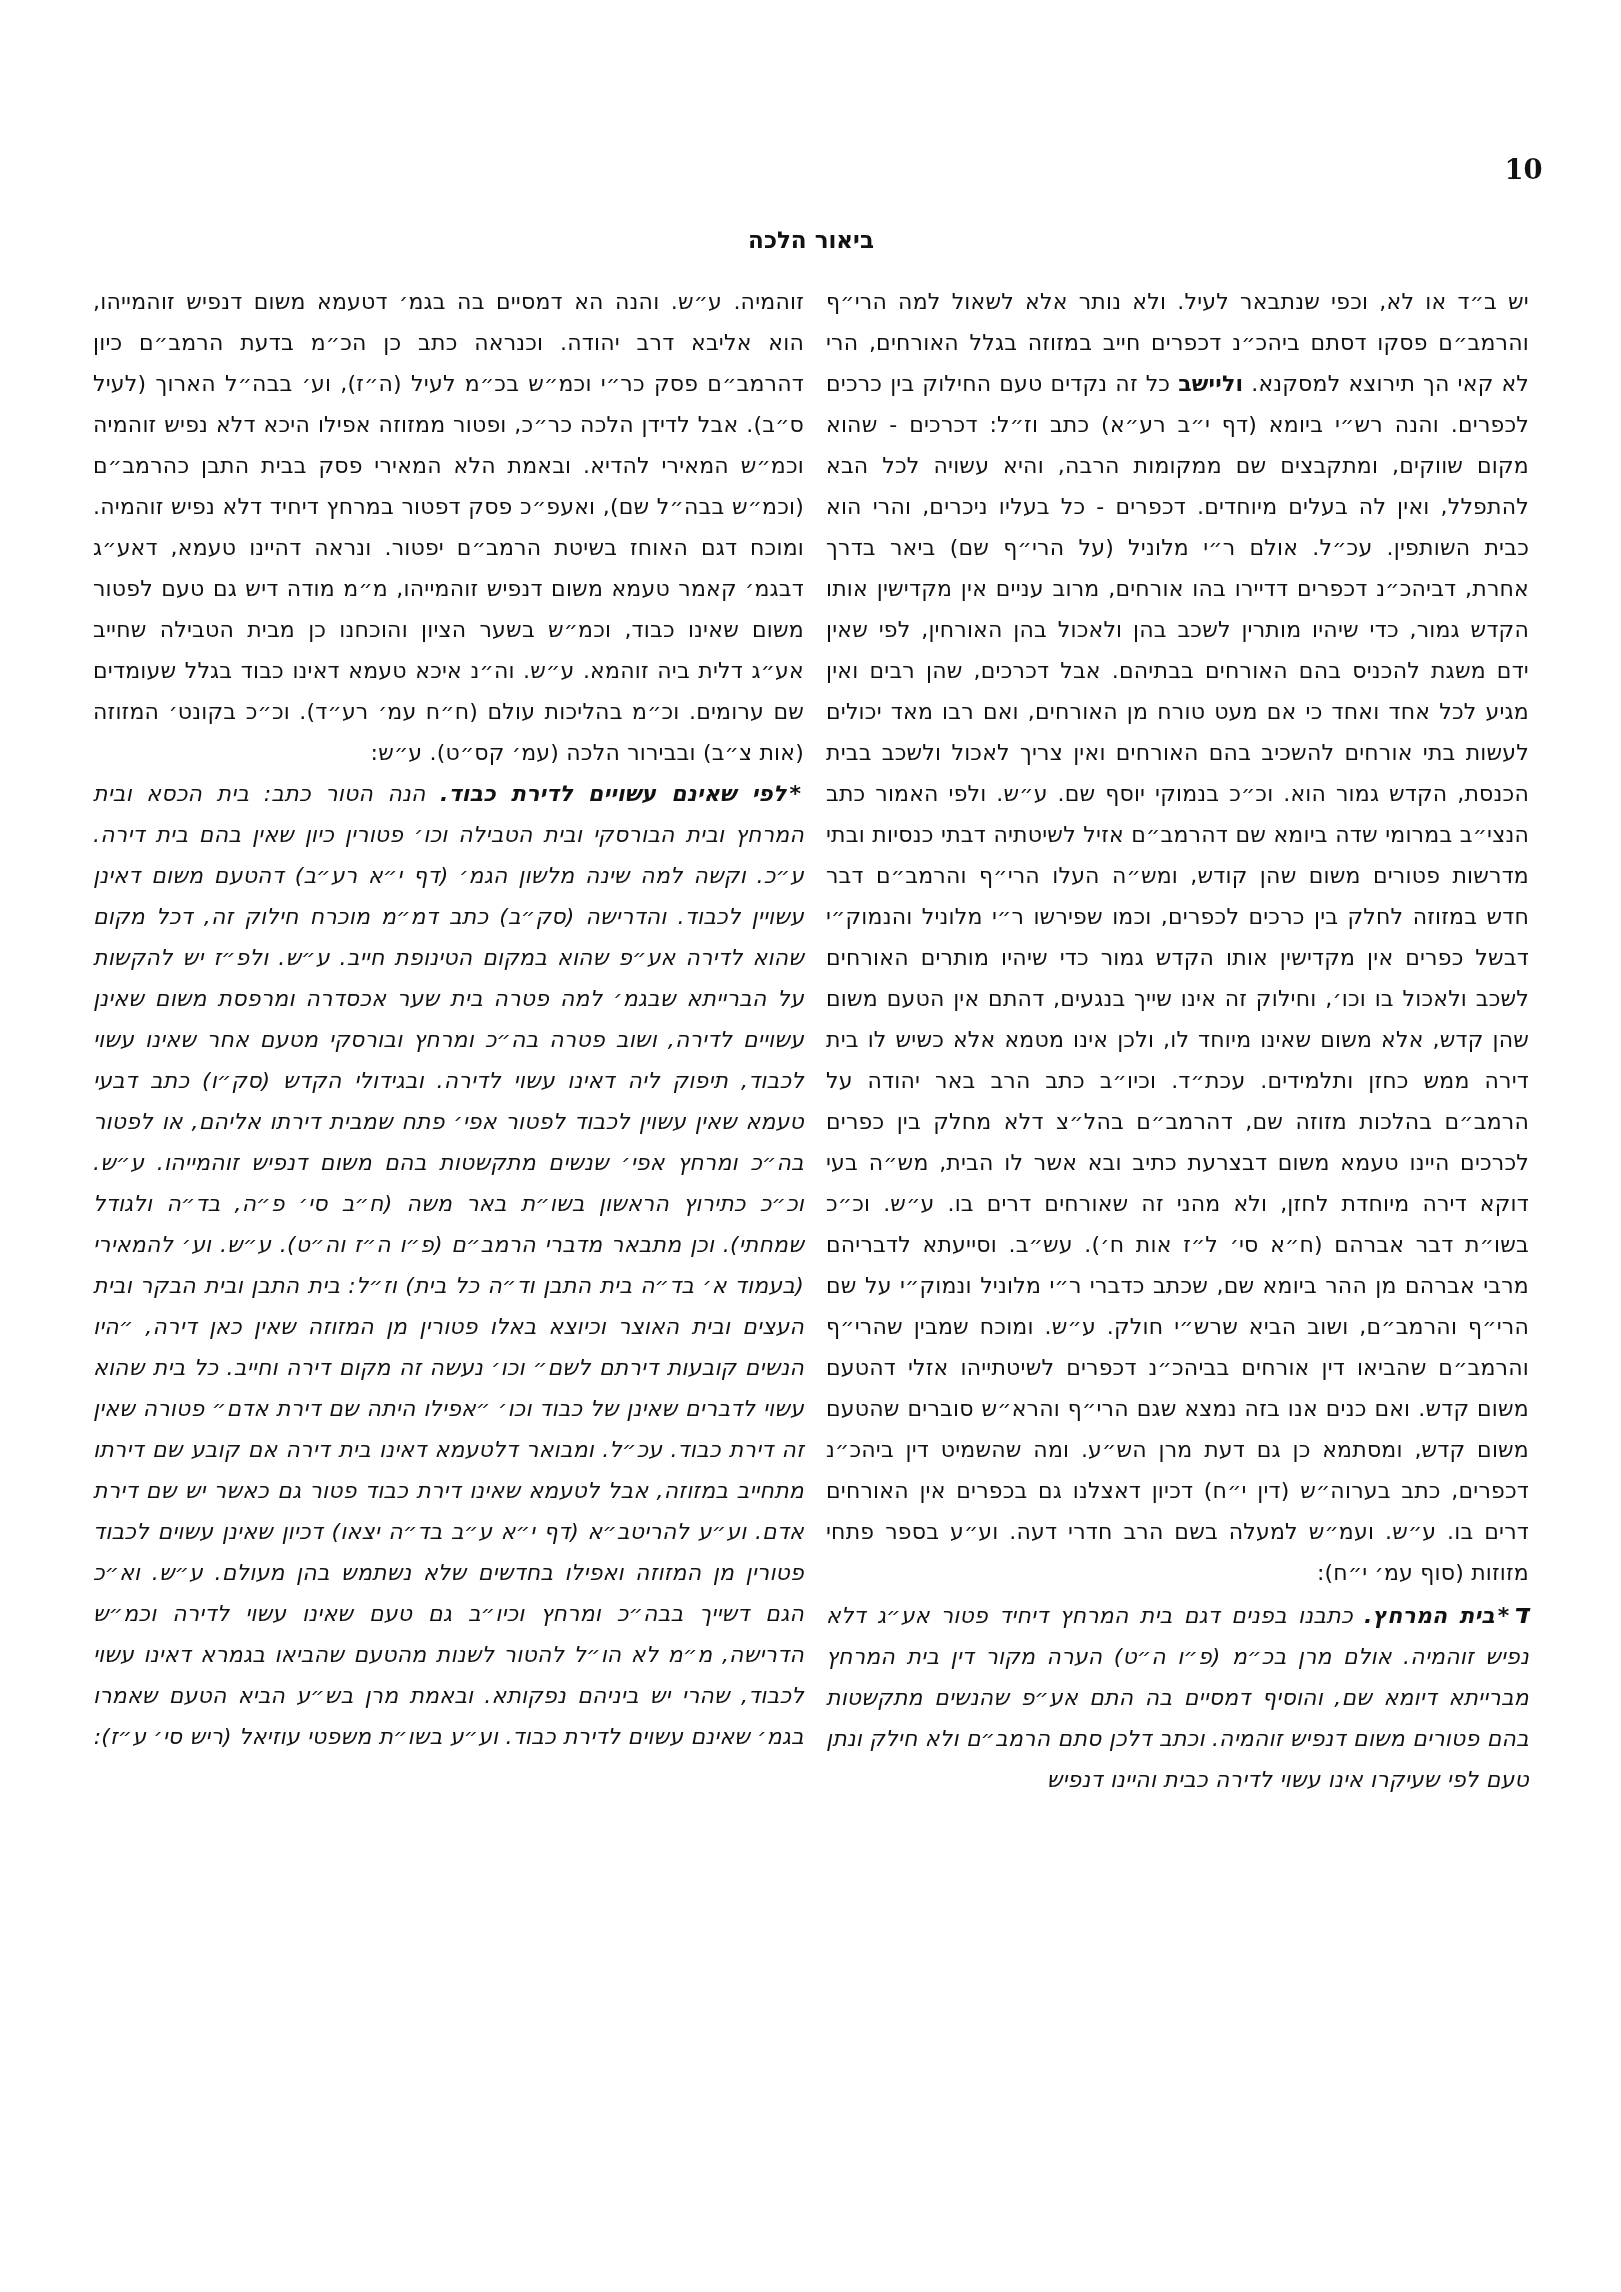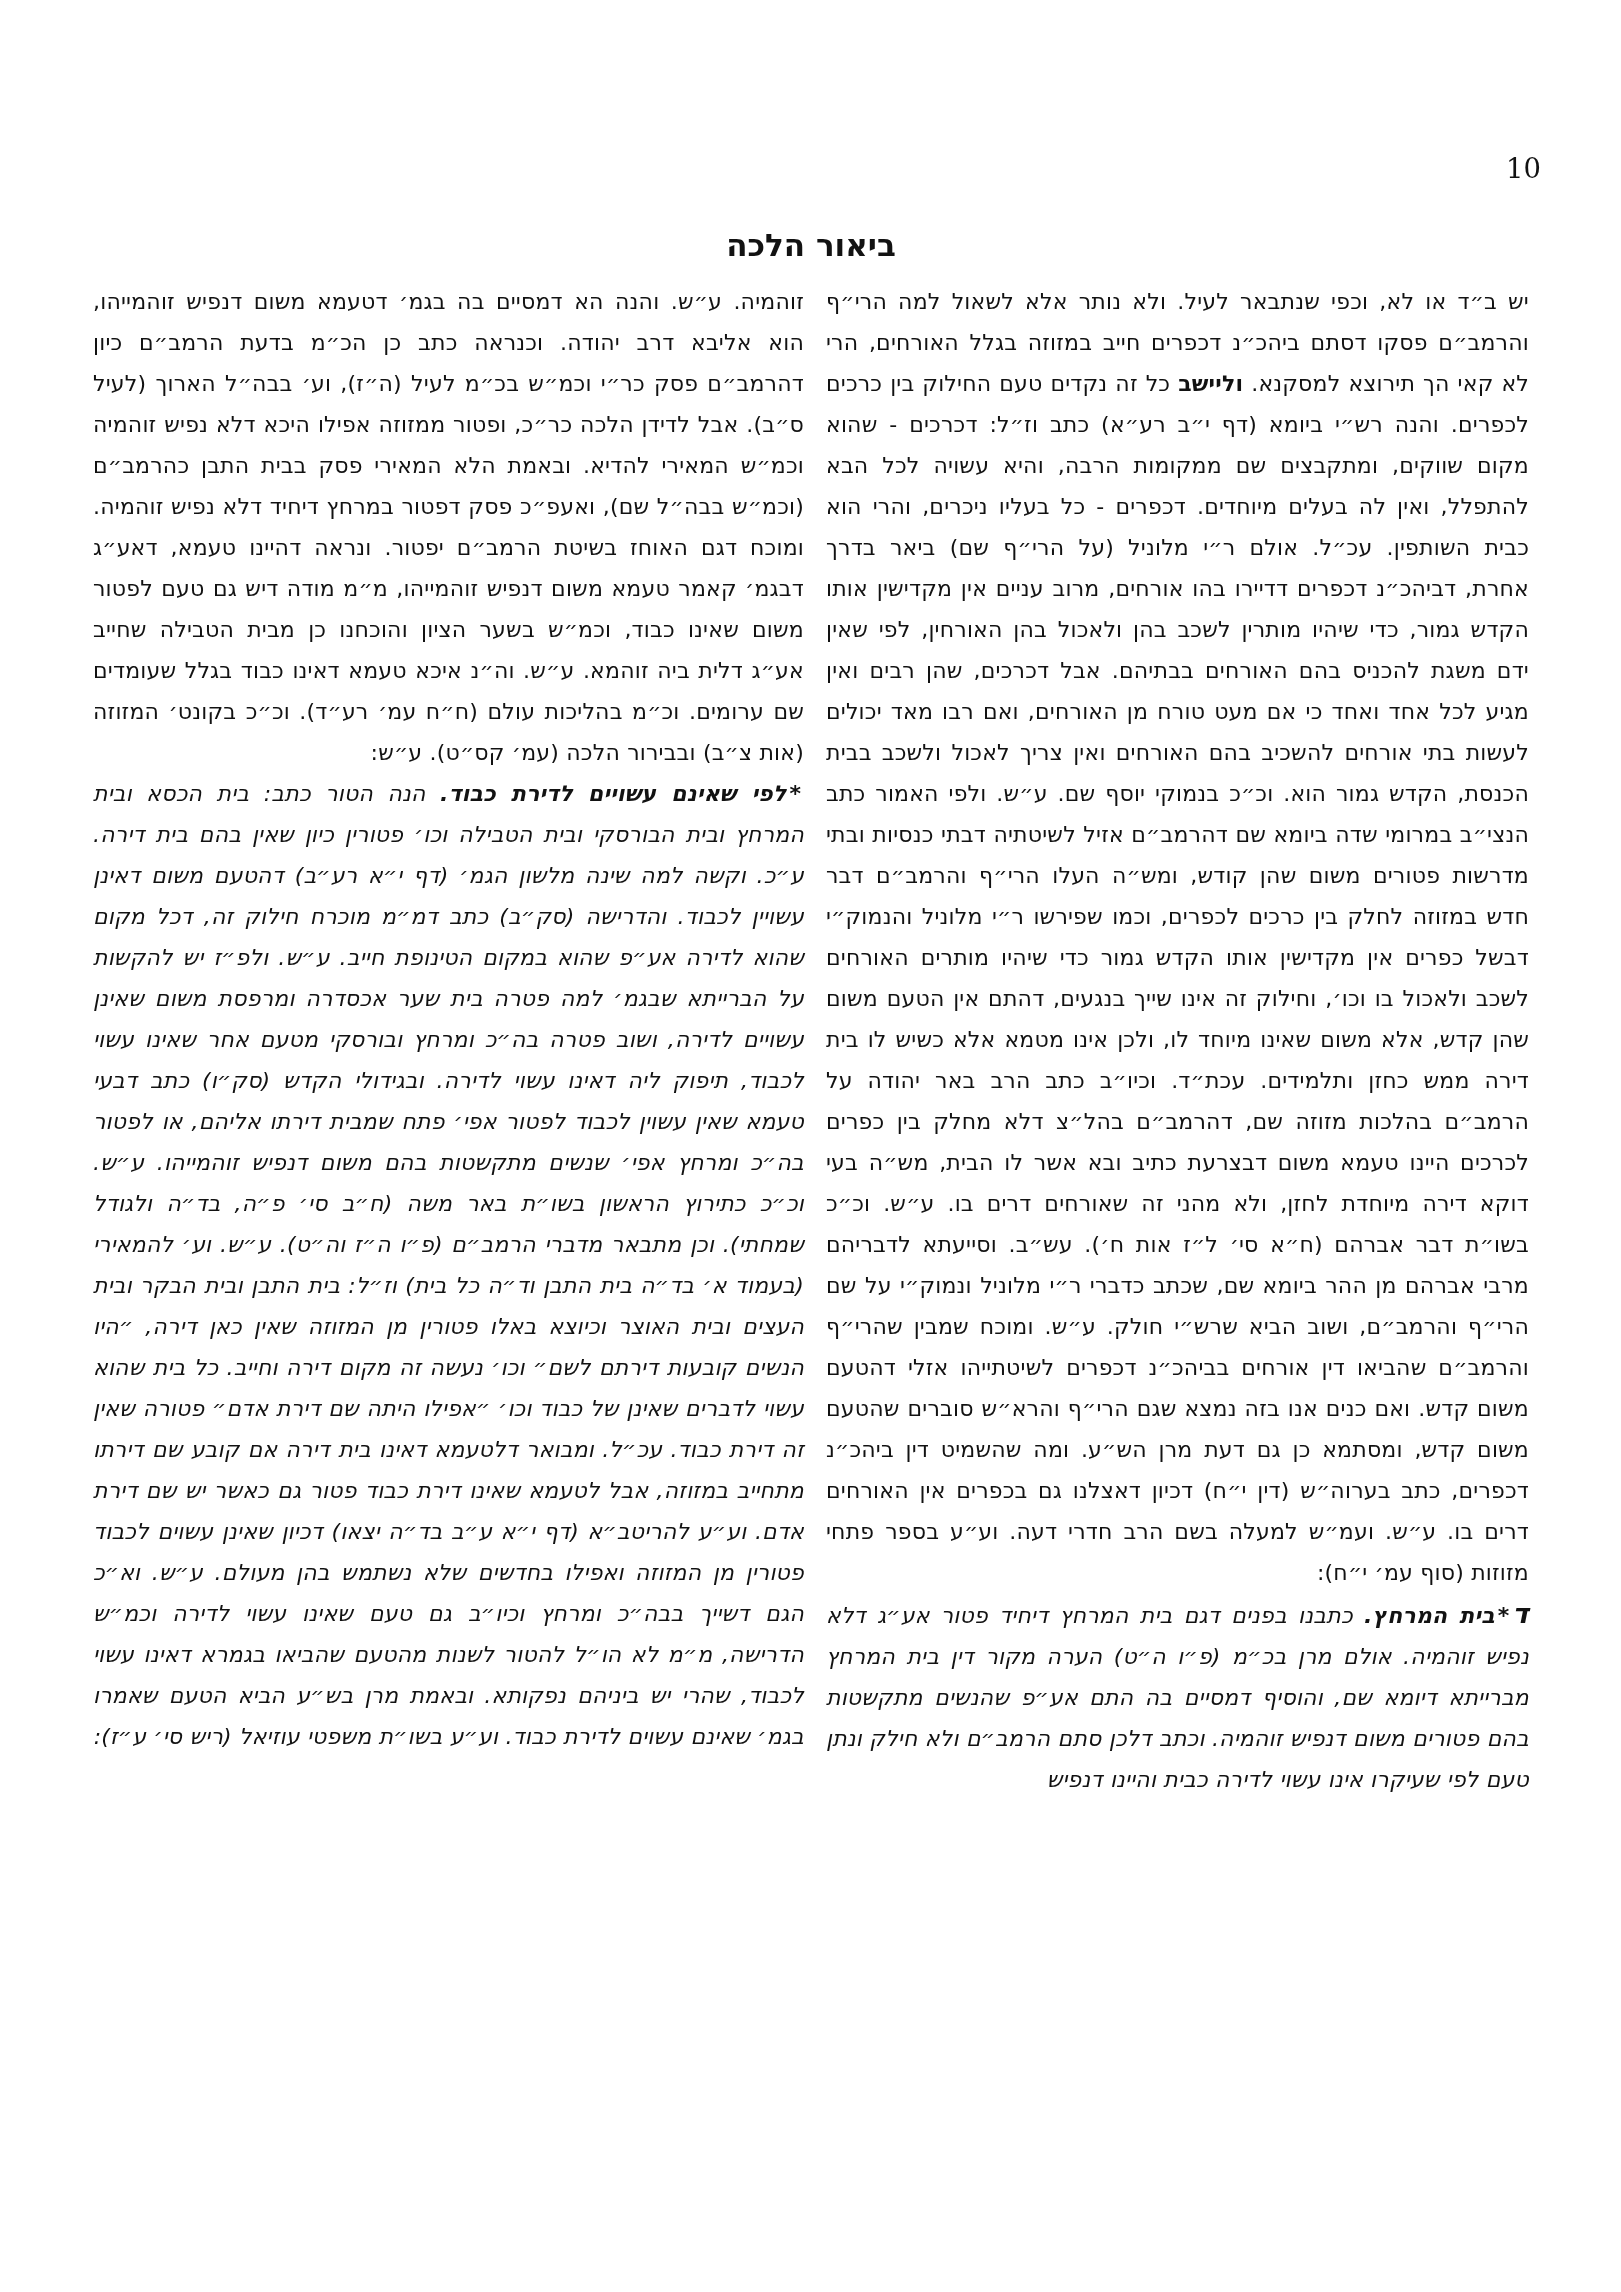--- a/index.html
+++ b/index.html
@@ -7,33 +7,33 @@
     position:relative;
     width:1621px;height:2293px;
     background:#ffffff;
     font-family:"DejaVu Sans",sans-serif;
     color:#121212;
     overflow:hidden;
   }
   .page-number{
     position:absolute;top:153px;left:1498px;width:51px;
     font-family:"DejaVu Serif",serif;
-    font-size:27.4px;font-weight:normal;text-align:center;
+    font-size:27.4px;font-weight:bold;text-align:center;
   }
   .doc-title{
     position:absolute;top:137px;left:93px;width:1436px;
     text-align:center;
     font-size:34px;font-weight:bold;
     letter-spacing:1px;
     direction:rtl;
   }
   .section-heading{
     position:absolute;top:227px;left:93px;width:1436px;
     text-align:center;
-    font-size:31px;font-weight:bold;
+    font-size:23px;font-weight:bold;
     direction:rtl;
   }
   .col{
     position:absolute;top:281px;
     direction:rtl;
     text-align:justify;
     font-size:22px;line-height:41px;
     letter-spacing:0.2px;
   }
   .col-right{right:92px;width:703px;margin-left:37px;}

